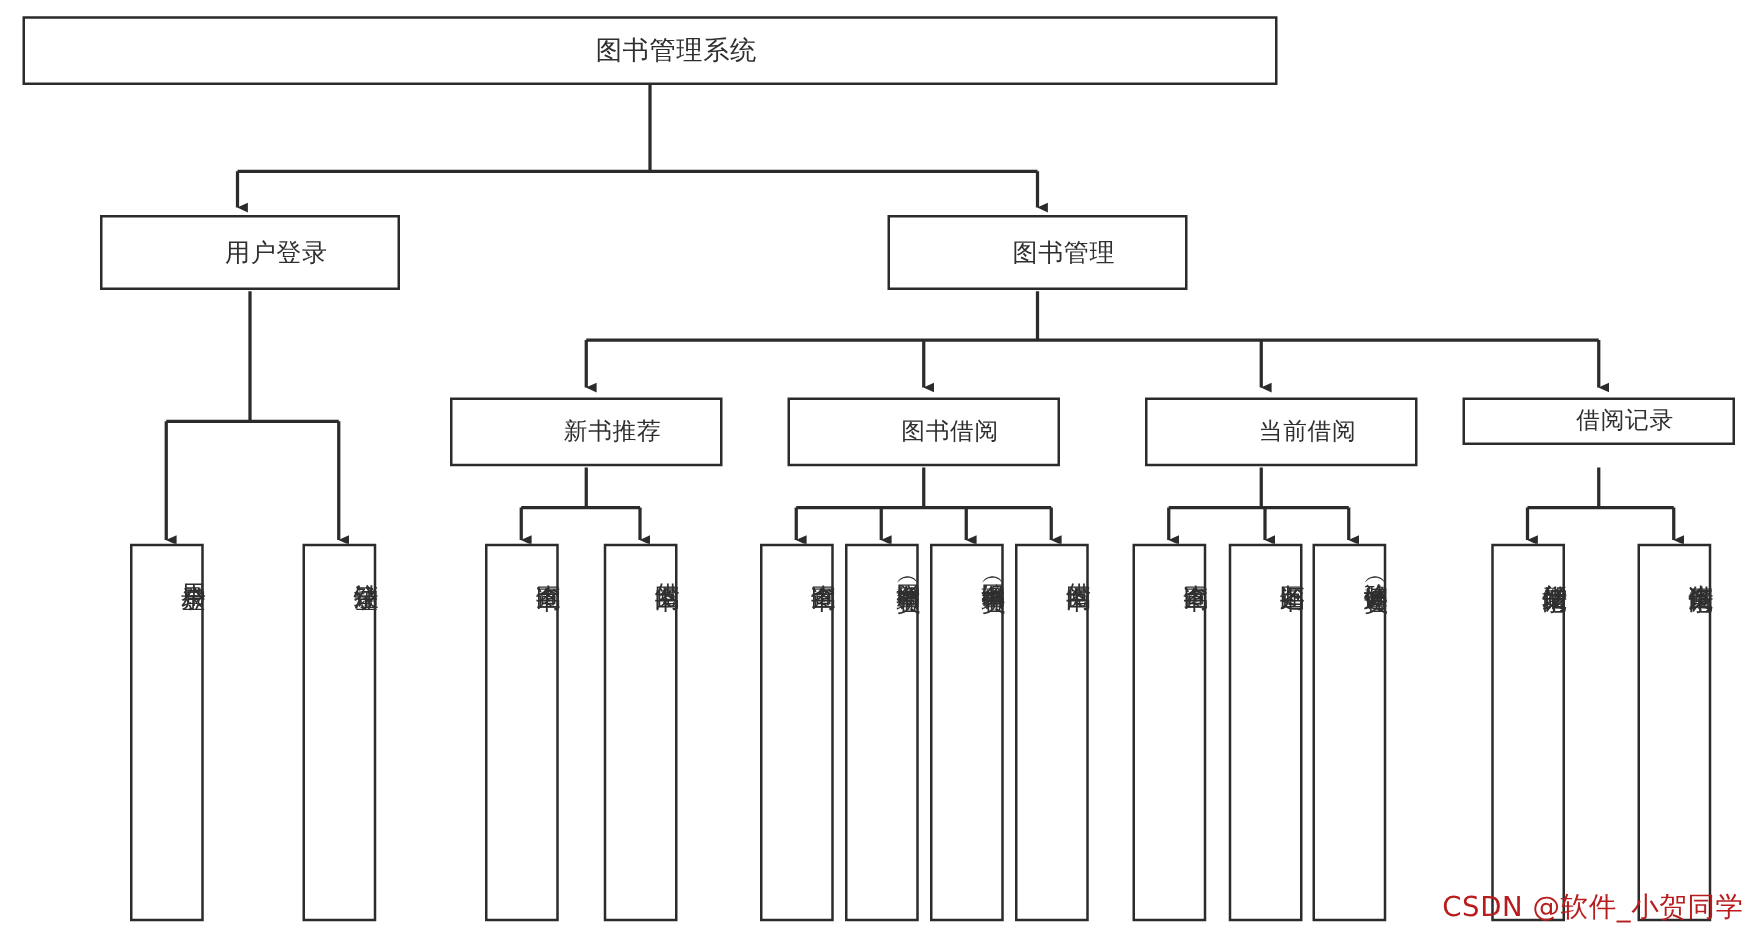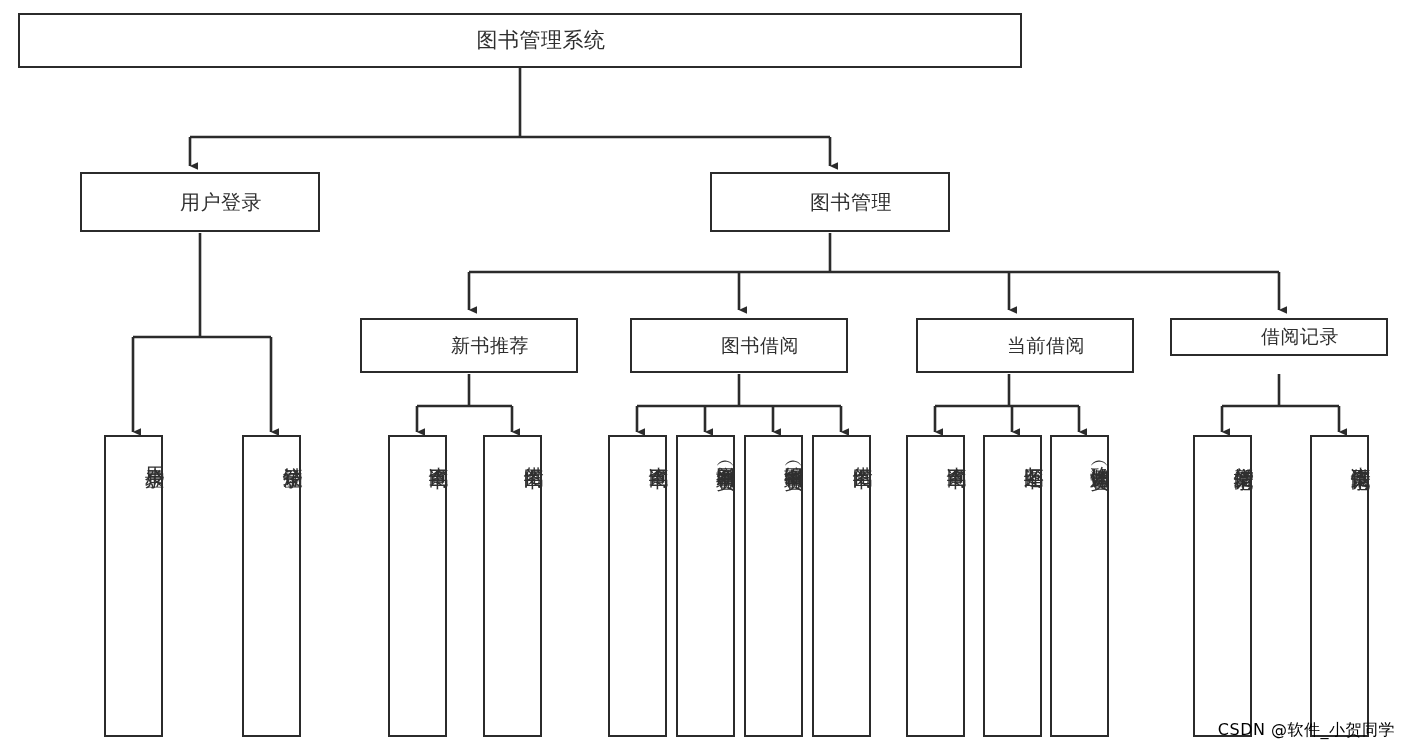--- a/index.html
+++ b/index.html
@@ -64,22 +64,22 @@
     letter-spacing: 1px;
     white-space: nowrap;
   }
   .node.leaf.tall-text .label {
     font-size: 19px;
   }
   #watermark {
     position: absolute;
     right: 10px;
     bottom: 6px;
-    font-size: 16px;
-    color: #000000;
+    font-size: 22px;
+    color: #b91c1c;
     letter-spacing: 0.5px;
     z-index: 5;
     white-space: nowrap;
   }
 </style>
 </head>
 <body>
 
 <div id="diagram-canvas">
 

